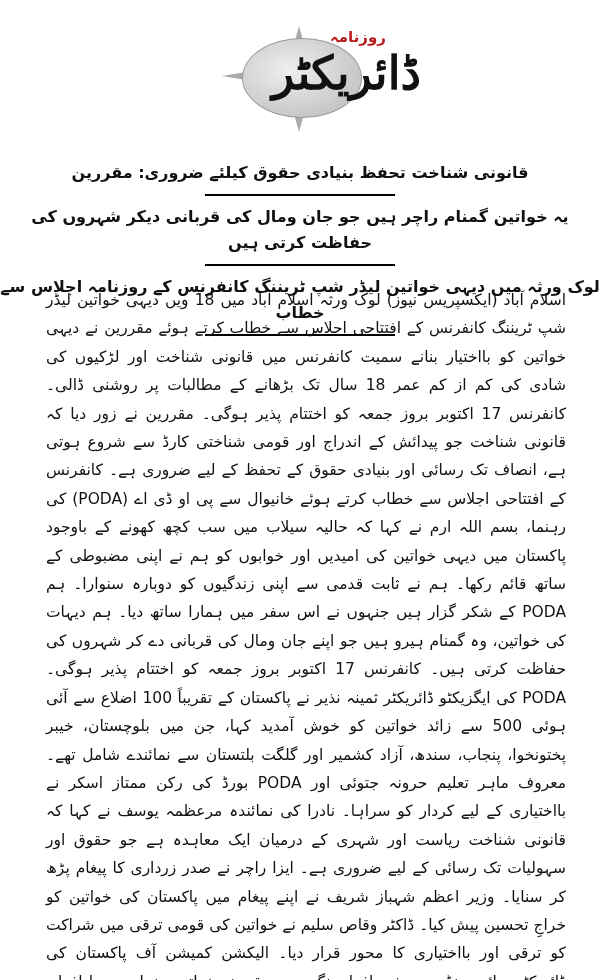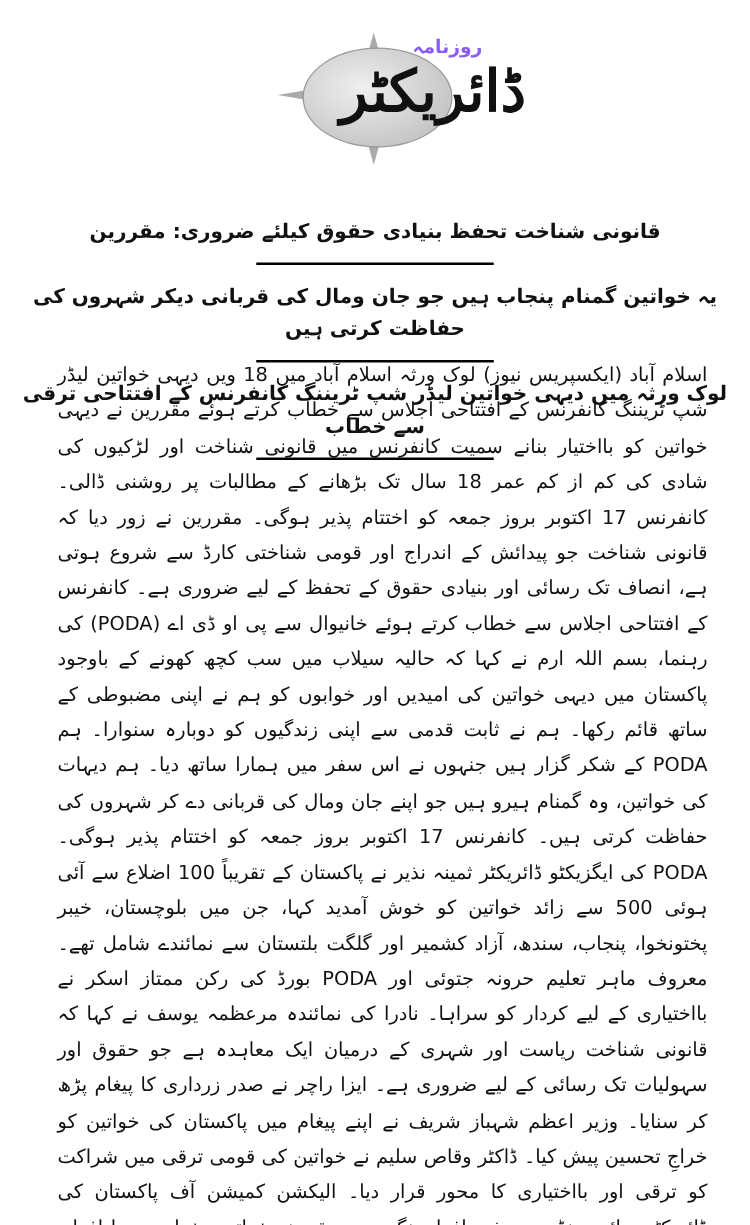--- a/index.html
+++ b/index.html
@@ -7,25 +7,25 @@
          font-family: "DejaVu Sans", sans-serif; color: #111; }
   .masthead { position: absolute; left: 0; top: 0; width: 600px; height: 150px; }
   .logo { position: absolute; left: 222px; top: 10px; width: 200px; height: 118px; }
   .globe { position: absolute; left: 20px; top: 28px; width: 118px; height: 78px;
            border-radius: 50%; background: radial-gradient(ellipse at 40% 40%, #efefef 0%, #d0d0d0 55%, #b7b7b7 100%);
            border: 1px solid #9a9a9a; }
   .globe-star { position: absolute; width: 0; height: 0; }
   .star-n { left: 72px; top: 16px; border-left: 5px solid transparent; border-right: 5px solid transparent; border-bottom: 18px solid #aaa; }
   .star-s { left: 72px; top: 104px; border-left: 5px solid transparent; border-right: 5px solid transparent; border-top: 18px solid #aaa; }
   .star-w { left: 0; top: 62px; border-top: 4px solid transparent; border-bottom: 4px solid transparent; border-right: 24px solid #aaa; }
-  .logo-sub { position: absolute; left: 108px; top: 18px; font-size: 15px; font-weight: bold; direction: rtl; color: #8b5cf6; }
+  .logo-sub { position: absolute; left: 108px; top: 18px; font-size: 15px; font-weight: bold; direction: rtl; color: #b91c1c; }
   .logo-main { position: absolute; left: 50px; top: 36px; font-size: 46px; font-weight: bold;
                direction: rtl; color: #111; font-family: "DejaVu Serif", serif; letter-spacing: -1px; }
   .headlines { position: absolute; left: 0; top: 160px; width: 600px; text-align: center; direction: rtl; }
-  .headline { font-size: 16px; line-height: 26px; margin: 12px; color: #111; }
+  .headline { font-size: 16px; line-height: 26px; margin: 0; color: #111; }
   .rule { width: 190px; height: 2px; background: #000; margin: 8px auto 8px auto; }
   .story { position: absolute; left: 46px; top: 286px; width: 520px; direction: rtl;
            text-align: justify; text-align-last: right; font-size: 15.5px; line-height: 28.4px; color: #111; }
   .story p { margin: 0; }
 </style>
 </head>
 <body>
 
 <div class="masthead">
   <div class="logo" title="Daily Express logo with globe">
@@ -34,21 +34,21 @@
     <div class="globe-star star-w"></div>
     <div class="globe"></div>
     <div class="logo-sub">روزنامہ</div>
     <div class="logo-main">ڈائریکٹر</div>
   </div>
 </div>
 
 <div class="headlines">
   <h1 class="headline">قانونی شناخت تحفظ بنیادی حقوق کیلئے ضروری: مقررین</h1>
   <div class="rule"></div>
-  <h2 class="headline">یہ خواتین گمنام پنجاب ہیں جو جان ومال کی قربانی دیکر شہروں کی حفاظت کرتی ہیں</h2>
+  <h2 class="headline">یہ خواتین گمنام راچر ہیں جو جان ومال کی قربانی دیکر شہروں کی حفاظت کرتی ہیں</h2>
   <div class="rule"></div>
-  <h2 class="headline">لوک ورثہ میں دیہی خواتین لیڈر شپ ٹریننگ کانفرنس کے افتتاحی ترقی سے خطاب</h2>
+  <h2 class="headline">لوک ورثہ میں دیہی خواتین لیڈر شپ ٹریننگ کانفرنس کے روزنامہ اجلاس سے خطاب</h2>
   <div class="rule"></div>
 </div>
 
 <div class="story">
   <p>اسلام آباد (ایکسپریس نیوز) لوک ورثہ اسلام آباد میں 18 ویں دیہی خواتین لیڈر شپ ٹریننگ کانفرنس کے افتتاحی اجلاس سے خطاب کرتے ہوئے مقررین نے دیہی خواتین کو بااختیار بنانے سمیت کانفرنس میں قانونی شناخت اور لڑکیوں کی شادی کی کم از کم عمر 18 سال تک بڑھانے کے مطالبات پر روشنی ڈالی۔ کانفرنس 17 اکتوبر بروز جمعہ کو اختتام پذیر ہوگی۔ مقررین نے زور دیا کہ قانونی شناخت جو پیدائش کے اندراج اور قومی شناختی کارڈ سے شروع ہوتی ہے، انصاف تک رسائی اور بنیادی حقوق کے تحفظ کے لیے ضروری ہے۔ کانفرنس کے افتتاحی اجلاس سے خطاب کرتے ہوئے خانیوال سے پی او ڈی اے (PODA) کی رہنما، بسم اللہ ارم نے کہا کہ حالیہ سیلاب میں سب کچھ کھونے کے باوجود پاکستان میں دیہی خواتین کی امیدیں اور خوابوں کو ہم نے اپنی مضبوطی کے ساتھ قائم رکھا۔ ہم نے ثابت قدمی سے اپنی زندگیوں کو دوبارہ سنوارا۔ ہم PODA کے شکر گزار ہیں جنہوں نے اس سفر میں ہمارا ساتھ دیا۔ ہم دیہات کی خواتین، وہ گمنام ہیرو ہیں جو اپنے جان ومال کی قربانی دے کر شہروں کی حفاظت کرتی ہیں۔ کانفرنس 17 اکتوبر بروز جمعہ کو اختتام پذیر ہوگی۔ PODA کی ایگزیکٹو ڈائریکٹر ثمینہ نذیر نے پاکستان کے تقریباً 100 اضلاع سے آئی ہوئی 500 سے زائد خواتین کو خوش آمدید کہا، جن میں بلوچستان، خیبر پختونخوا، پنجاب، سندھ، آزاد کشمیر اور گلگت بلتستان سے نمائندے شامل تھے۔ معروف ماہر تعلیم حرونہ جتوئی اور PODA بورڈ کی رکن ممتاز اسکر نے بااختیاری کے لیے کردار کو سراہا۔ نادرا کی نمائندہ مرعظمہ یوسف نے کہا کہ قانونی شناخت ریاست اور شہری کے درمیان ایک معاہدہ ہے جو حقوق اور سہولیات تک رسائی کے لیے ضروری ہے۔ ایزا راچر نے صدر زرداری کا پیغام پڑھ کر سنایا۔ وزیر اعظم شہباز شریف نے اپنے پیغام میں پاکستان کی خواتین کو خراجِ تحسین پیش کیا۔ ڈاکٹر وقاص سلیم نے خواتین کی قومی ترقی میں شراکت کو ترقی اور بااختیاری کا محور قرار دیا۔ الیکشن کمیشن آف پاکستان کی ڈائریکٹر برائے جینڈر و معذور افراد، نگہت صدیقی نے خواتین، خواجہ سرا افراد، معذور افراد اور نوجوانوں کی سیاسی شمولیت بڑھانے کے لیے کمیشن کی جاری کوششوں پر روشنی ڈالی۔ سیشن سے خطاب کرتے ہوئے ظفر اللہ خان نے کہا کہ خواتین کی کانفرنس میں بطور مرد اقلیت میں ہونا میرے لیے اعزاز کی بات ہے۔ قومی کمیشن برائے خواتین کی چیئر پرسن ام لیلیٰ اظہر نے خراجِ تحسین پیش کیا اور بتایا کہ ملک کی پہلی زرعی مردم شماری مکمل کرلی گئی ہے۔</p>
 </div>
 
 </body></html>

